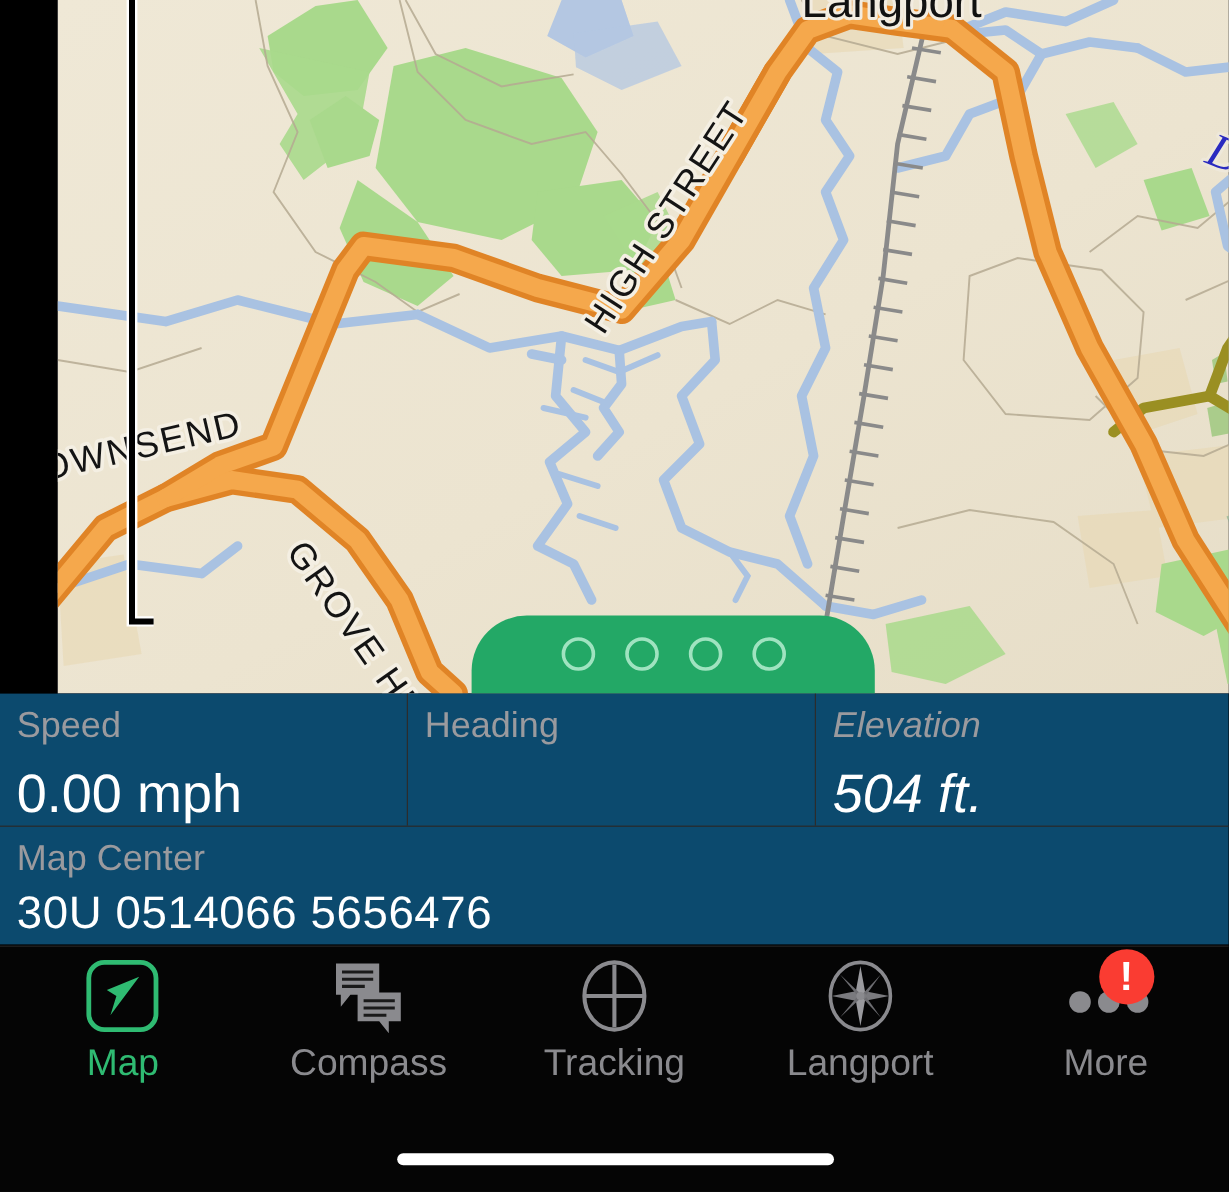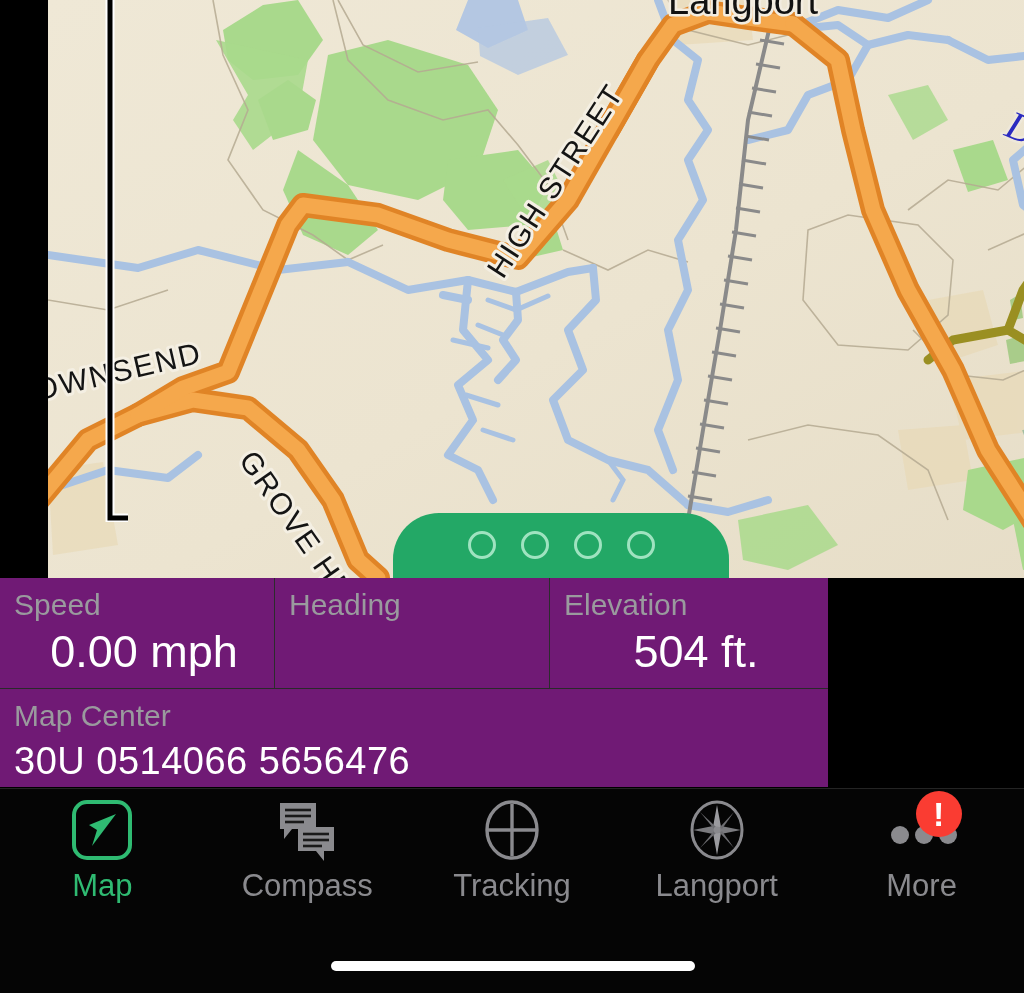--- a/index.html
+++ b/index.html
@@ -96,53 +96,52 @@
     border: 3px solid #9fe3c0;
     border-radius: 50%;
     box-sizing: border-box;
   }
 
   
   .data-panel {
     position: absolute;
     left: 0;
     top: 578px;
-    width: 828px;
+    width: 1024px;
     height: 209px;
-    background: #701a75;
+    background: #0c4a6e;
   }
   .stats-row {
     position: relative;
     display: flex;
     height: 110px;
     border-bottom: 1px solid #2a2a2a;
   }
   .stat-cell {
     position: relative;
     height: 110px;
     padding: 10px 0 0 14px;
     box-sizing: border-box;
     overflow: hidden;
   }
   .stat-cell.c1 { width: 340px; border-right: 1px solid #2c2c2c; }
   .stat-cell.c2 { width: 340px; border-right: 1px solid #2c2c2c; }
-  .stat-cell.c3 { width: 344px; }
+  .stat-cell.c3 { width: 344px; font-style: italic; }
   .stat-label {
     color: #9a9a9e;
     font-size: 30px;
     line-height: 34px;
     font-weight: 400;
   }
   .stat-value {
     color: #ffffff;
     font-size: 45px;
     line-height: 56px;
     font-weight: 400;
-    margin-top: 2px;
-    text-align: center;
+    margin-top: 12px;
   }
   .center-row {
     position: relative;
     height: 98px;
     padding: 10px 0 4px 14px;
     box-sizing: border-box;
   }
   .center-label {
     color: #9a9a9e;
     font-size: 30px;

